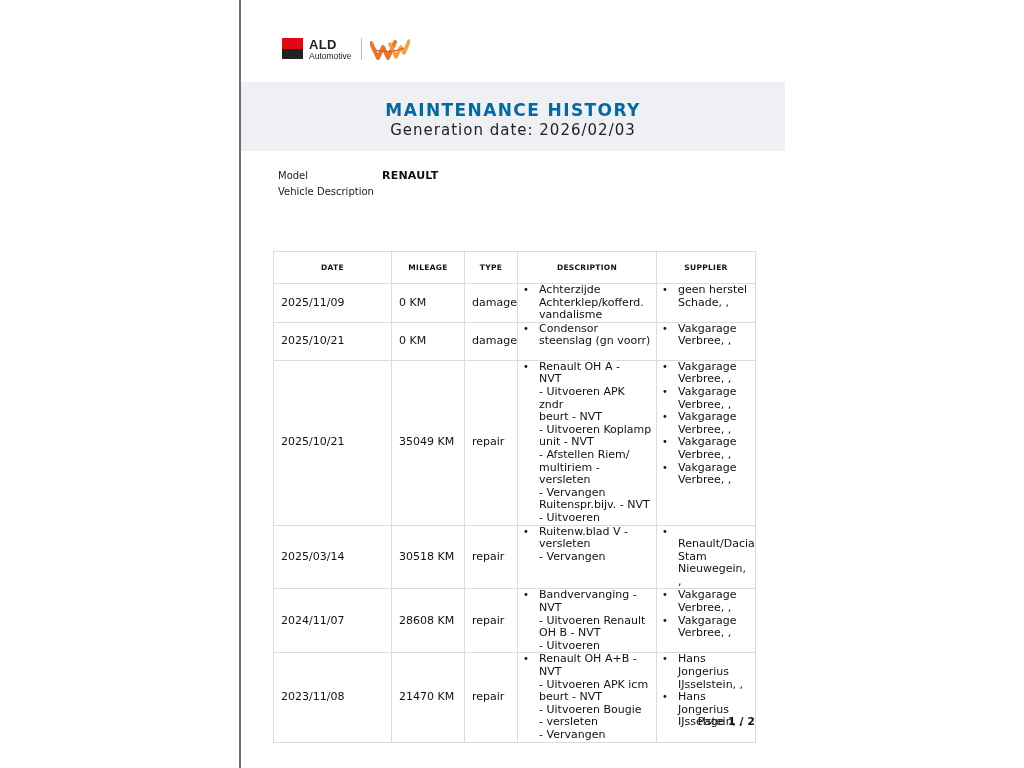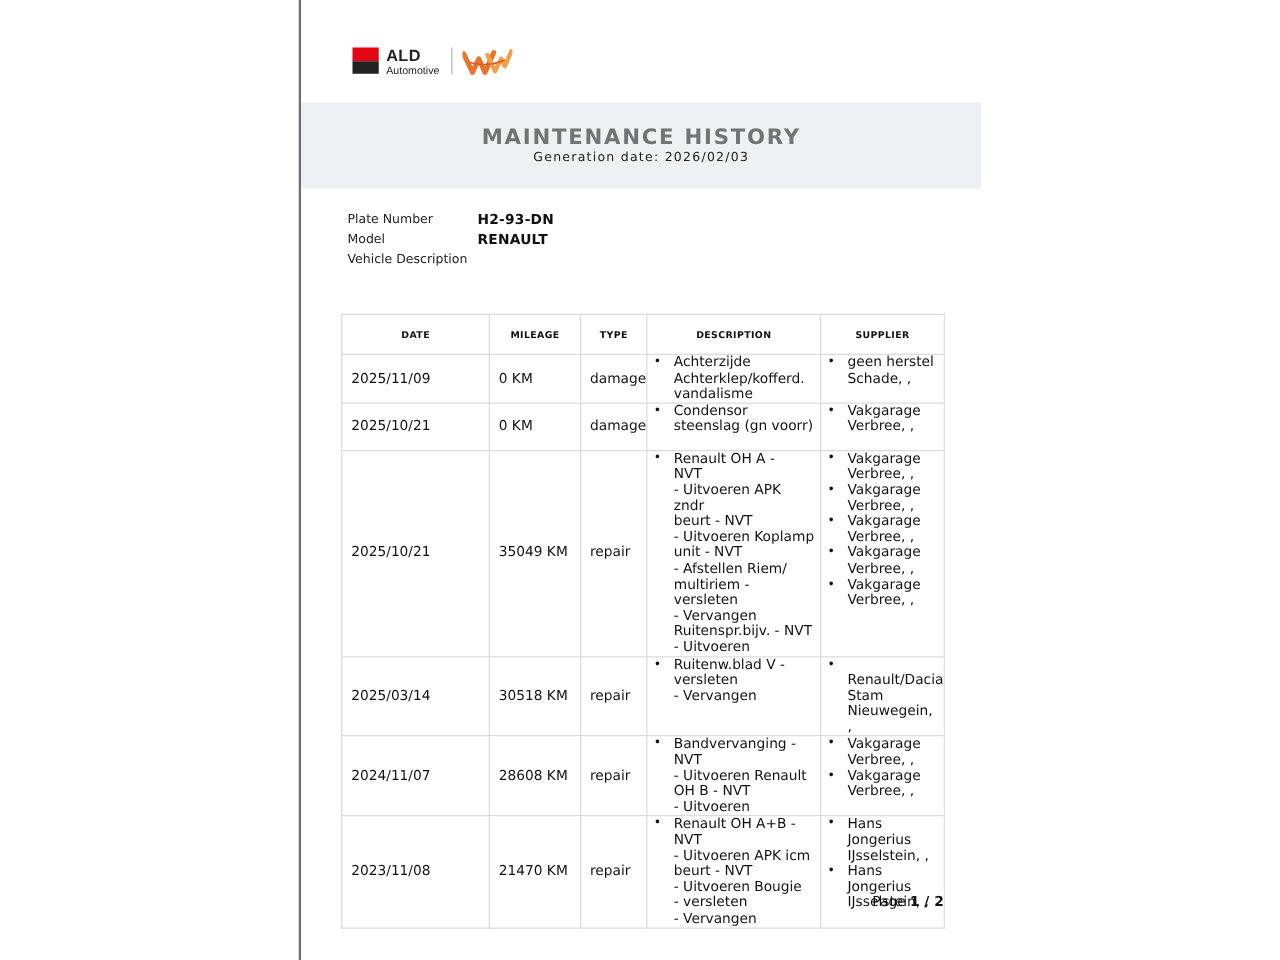--- a/index.html
+++ b/index.html
@@ -14,22 +14,22 @@
     .logo .sg { width: 21px; height: 21px; display: flex; flex-direction: column; }
     .logo .sg .top { height: 50%; background: #e30613; }
     .logo .sg .bot { height: 50%; background: #222; }
     .logo .ald { margin-left: 6px; line-height: 1; }
     .logo .ald .a1 { font-family: "Liberation Sans", sans-serif; font-size: 13px; font-weight: bold; color: #222; letter-spacing: 0.3px; display: block; }
     .logo .ald .a2 { font-family: "Liberation Sans", sans-serif; font-size: 8.5px; color: #222; display: block; margin-top: 1px; }
     .logo .sep { width: 1px; height: 22px; background: #bbb; margin: 0 8px 0 9px; }
     .logo .ww { width: 40px; height: 24px; }
 
     .banner { position: absolute; left: 0; top: 82px; width: 544px; height: 69px; background: #eef0f3; text-align: center; }
-    .banner h1 { font-family: "DejaVu Sans", sans-serif; font-size: 17px; font-weight: bold; letter-spacing: 1.4px; margin-top: 18px; color: #737373; }
-    .banner .gen { font-size: 10px; letter-spacing: 1px; color: #222; margin-top: 1px; }
+    .banner h1 { font-family: "DejaVu Sans", sans-serif; font-size: 17px; font-weight: bold; letter-spacing: 1.4px; margin-top: 18px; color: #0369a1; }
+    .banner .gen { font-size: 15px; letter-spacing: 1px; color: #222; margin-top: 1px; }
 
     .vehicle { position: absolute; left: 37px; top: 168px; }
     .vehicle .row { display: flex; height: 15.7px; align-items: center; }
     .vehicle .k { width: 104px; font-size: 10px; color: #222; }
     .vehicle .v { font-size: 11px; font-weight: bold; color: #111; letter-spacing: 0.2px; }
 
     table.hist { position: absolute; left: 32px; top: 251px; border-collapse: collapse; width: 482px; table-layout: fixed; }
     table.hist th, table.hist td { border: 1.5px solid #dcdcdc; vertical-align: middle; }
     table.hist th { height: 32px; font-size: 7.5px; font-weight: bold; text-align: center; letter-spacing: 0.3px; color: #111; }
     table.hist td { font-size: 11px; color: #111; padding: 0 0 0 7px; line-height: 12.6px; }
@@ -70,24 +70,20 @@
       <path d="M6 12 Q20 16 34 10" fill="none" stroke="#d9582b" stroke-width="1.2"></path>
     </svg>
   </div>
 
   <div class="banner">
     <h1>MAINTENANCE HISTORY</h1>
     <div class="gen">Generation date: 2026/02/03</div>
   </div>
 
   <div class="vehicle">
-    <div class="row">
-      <span class="k">Plate Number</span>
-      <span class="v">H2-93-DN</span>
-    </div>
     <div class="row">
       <span class="k">Model</span>
       <span class="v">RENAULT</span>
     </div>
     <div class="row">
       <span class="k">Vehicle Description</span>
     </div>
   </div>
 
   <table class="hist">

